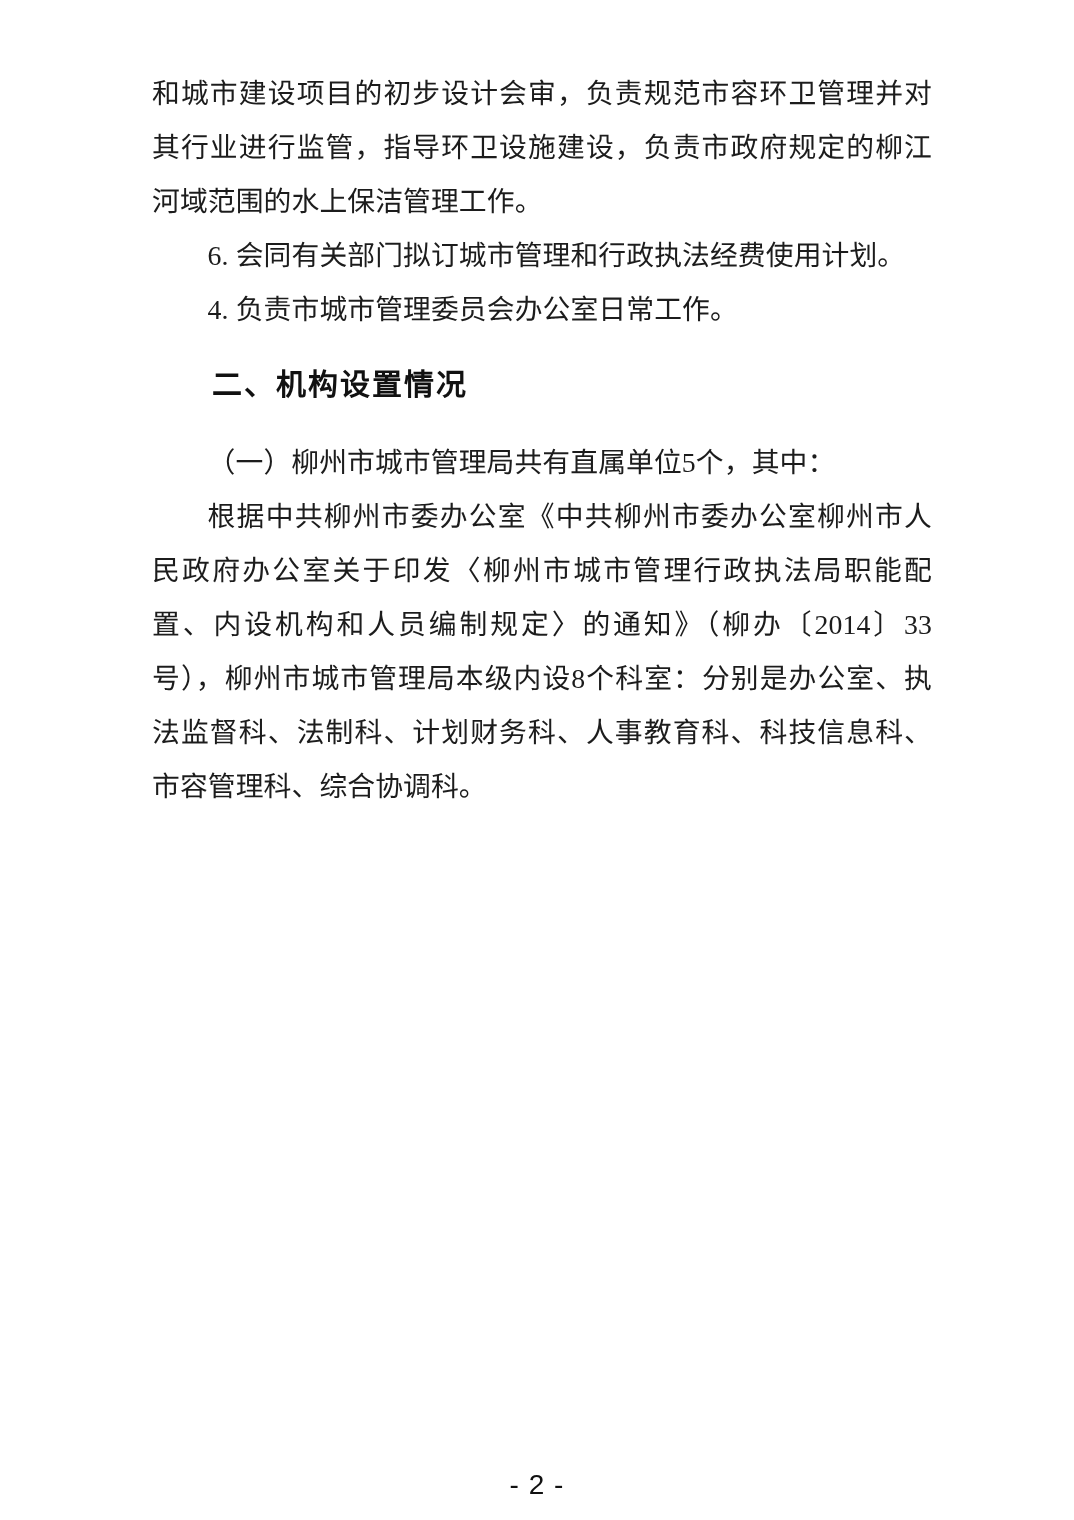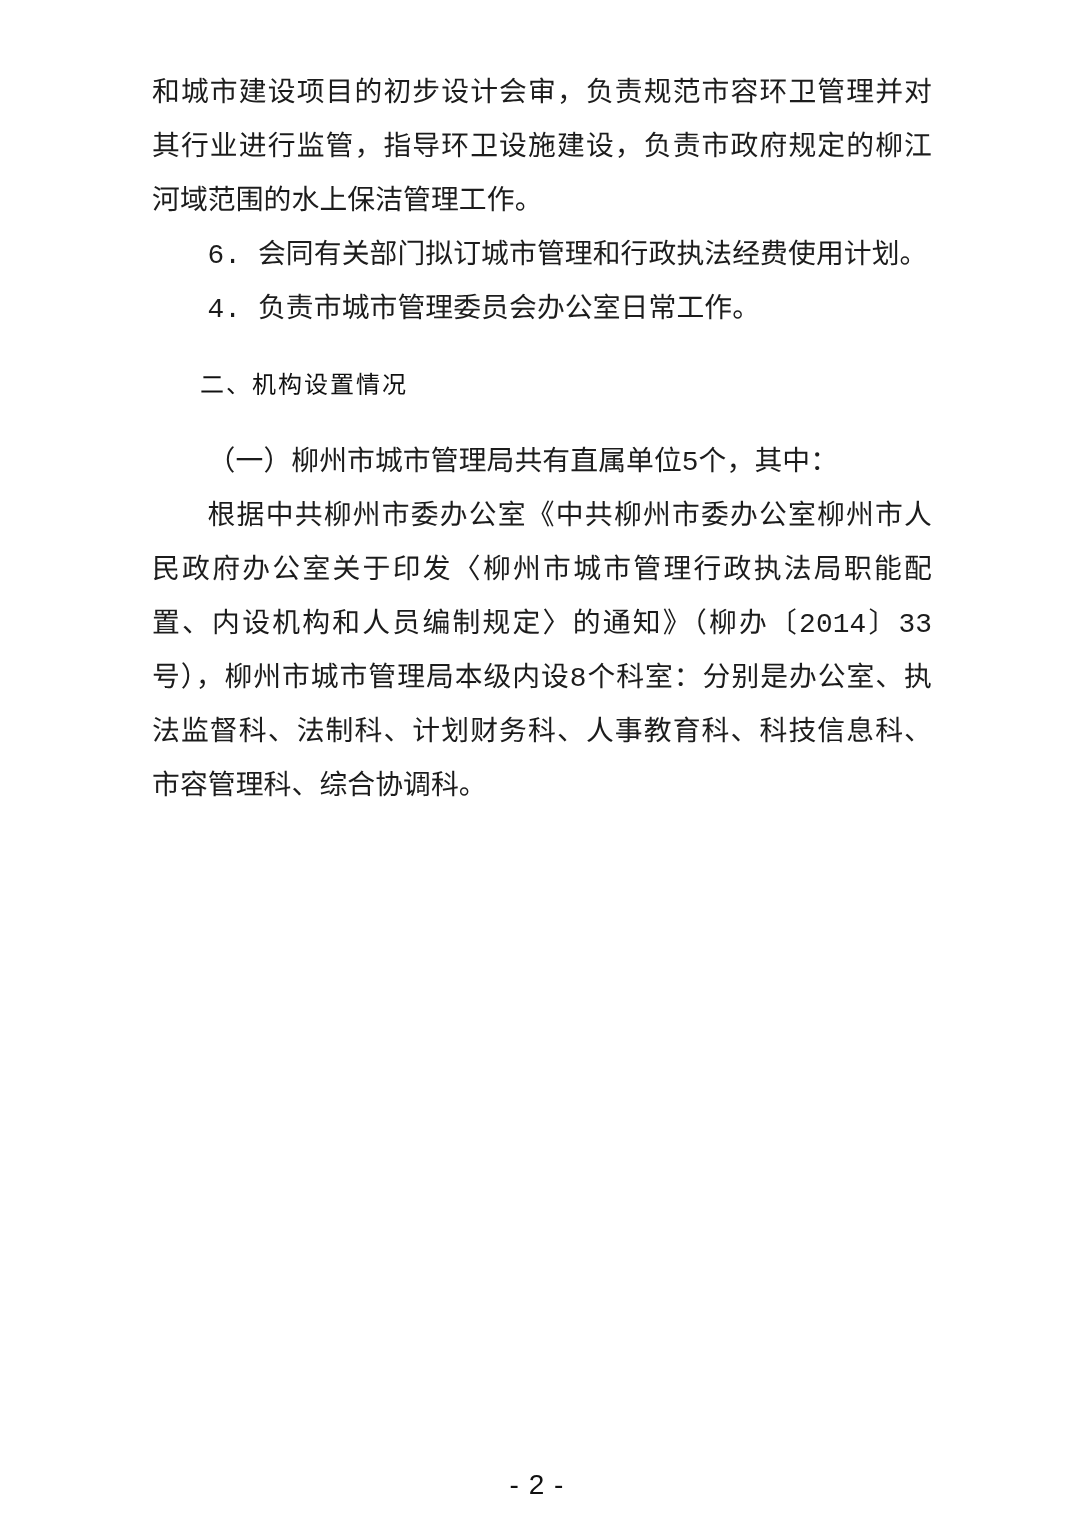--- a/index.html
+++ b/index.html
@@ -24,32 +24,31 @@
     font-size: 27.8px;
     line-height: 54px;
     text-align: justify;
     text-justify: inter-character;
     letter-spacing: 0.1px;
   }
   .text-block p {
     margin: 0;
     padding: 0;
     text-indent: 2em;
-    font-family: Liberation Mono, monospace;
   }
   .text-block p.no-indent {
     text-indent: 0;
   }
   .section-heading {
     margin: 21px 0 24px 0;
     padding: 0;
     text-indent: 2em;
     font-family: "Liberation Sans", "DejaVu Sans", sans-serif;
-    font-weight: normal;
-    font-size: 24px;
+    font-weight: bold;
+    font-size: 30px;
     line-height: 54px;
     color: #111111;
     text-align: left;
     letter-spacing: 2px;
   }
   .page-footer {
     position: absolute;
     left: 0;
     top: 1470px;
     width: 100%;

